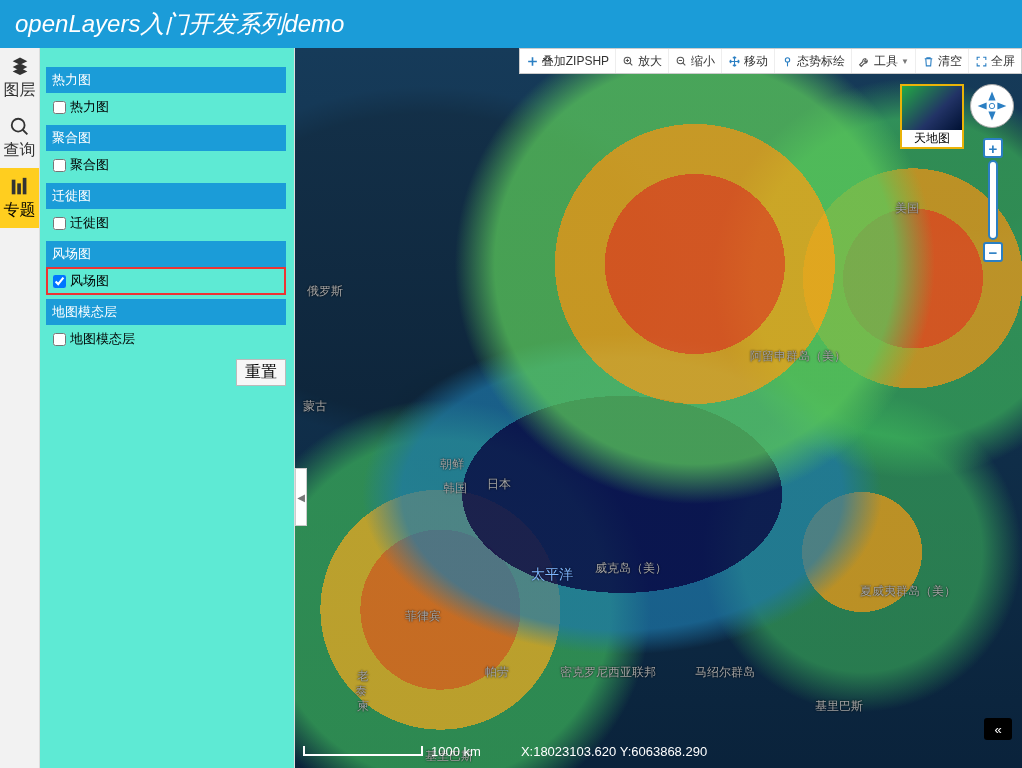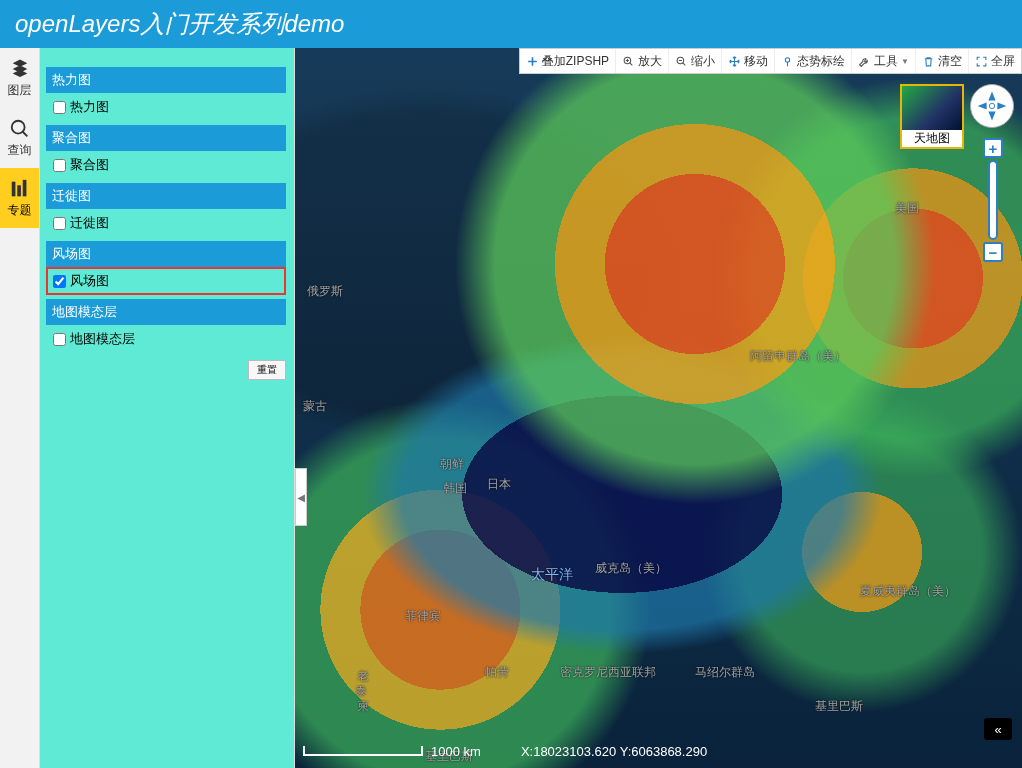--- a/index.html
+++ b/index.html
@@ -3,31 +3,31 @@
 <meta charset="utf-8">
 <style>
   * { margin: 0; padding: 0; box-sizing: border-box; font-family: "Microsoft YaHei", Arial, sans-serif; }
   body { width: 1022px; height: 768px; overflow: hidden; background: #fff; }
 
   .header { height: 48px; background: #1b9cd8; color: #fff; display: flex; align-items: center; padding-left: 15px; font-size: 24px; font-style: italic; }
 
   .content { display: flex; height: 720px; }
 
   .side-tabs { width: 40px; background: #f2f2f2; border-right: 1px solid #ddd; display: flex; flex-direction: column; }
-  .side-tab { display: flex; flex-direction: column; align-items: center; justify-content: center; height: 60px; cursor: pointer; font-size: 12px; color: #333; }
+  .side-tab { display: flex; flex-direction: column; align-items: center; justify-content: center; height: 60px; cursor: pointer; font-size: 16px; color: #333; }
   .side-tab.active { background: #ffce1f; color: #000; }
   .side-tab svg { width: 22px; height: 22px; margin-bottom: 2px; }
 
   .layer-panel { width: 255px; background: #5eead4; border-right: 1px solid #ddd; padding: 15px 8px 0 6px; }
   .section-header { background: #1b9cd8; color: #fff; font-size: 13px; padding: 4px 6px; margin-top: 4px; }
   .section-item { border: 1px solid transparent; padding: 4px 6px; font-size: 13px; display: flex; align-items: center; gap: 4px; }
   .section-item input { width: 13px; height: 13px; }
   .highlighted { border: 2px solid #e33; padding: 3px 5px; }
   .reset-wrap { text-align: right; margin-top: 6px; }
-  .reset-btn { font-size: 10px; padding: 2px 8px; background: #f7f7f7; border: 1px solid #bbb; cursor: pointer; }
+  .reset-btn { font-size: 16px; padding: 2px 8px; background: #f7f7f7; border: 1px solid #bbb; cursor: pointer; }
 
   
   .map-area { position: relative; flex: 1; background: #0a2a3a; overflow: hidden; }
   .map-img { position: absolute; inset: 0; }
 
   
   .toolbar { position: absolute; top: 0; right: 0; height: 26px; background: #fff; border: 1px solid #ccc; display: flex; align-items: center; font-size: 12px; z-index: 20; }
   .tool { display: flex; align-items: center; padding: 0 6px; height: 100%; cursor: pointer; color: #333; border-left: 1px solid #eee; gap: 3px; white-space: nowrap; }
   .tool:first-child { border-left: none; }
   .tool-icon { width: 13px; height: 13px; display: inline-flex; align-items: center; justify-content: center; }

